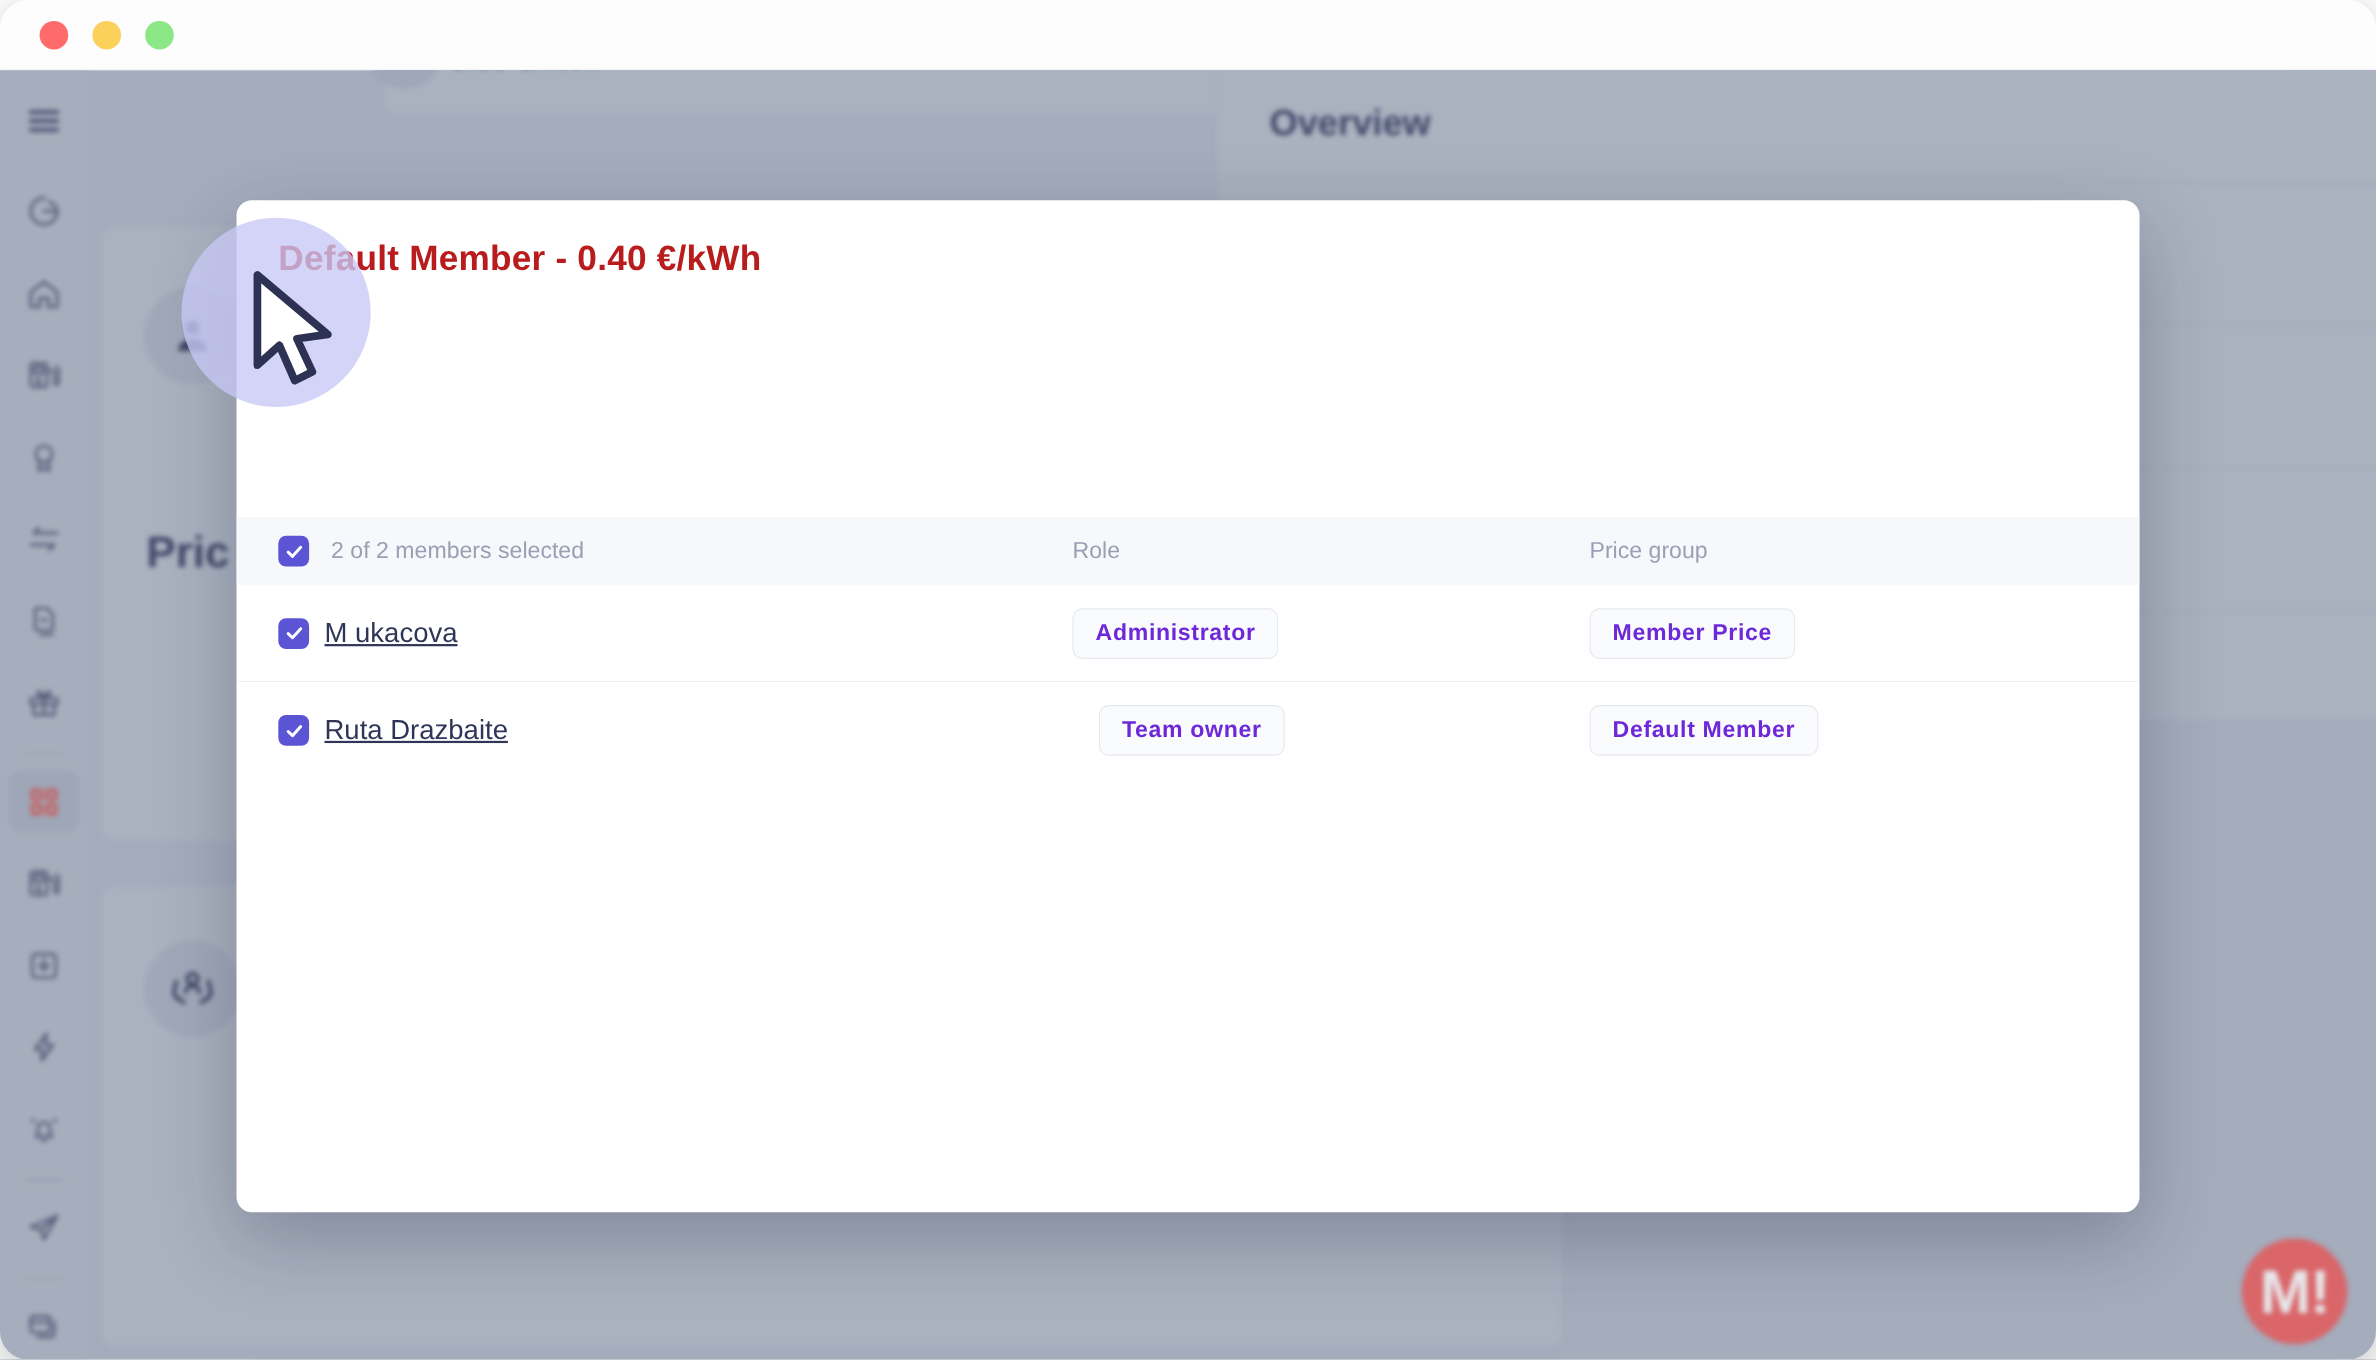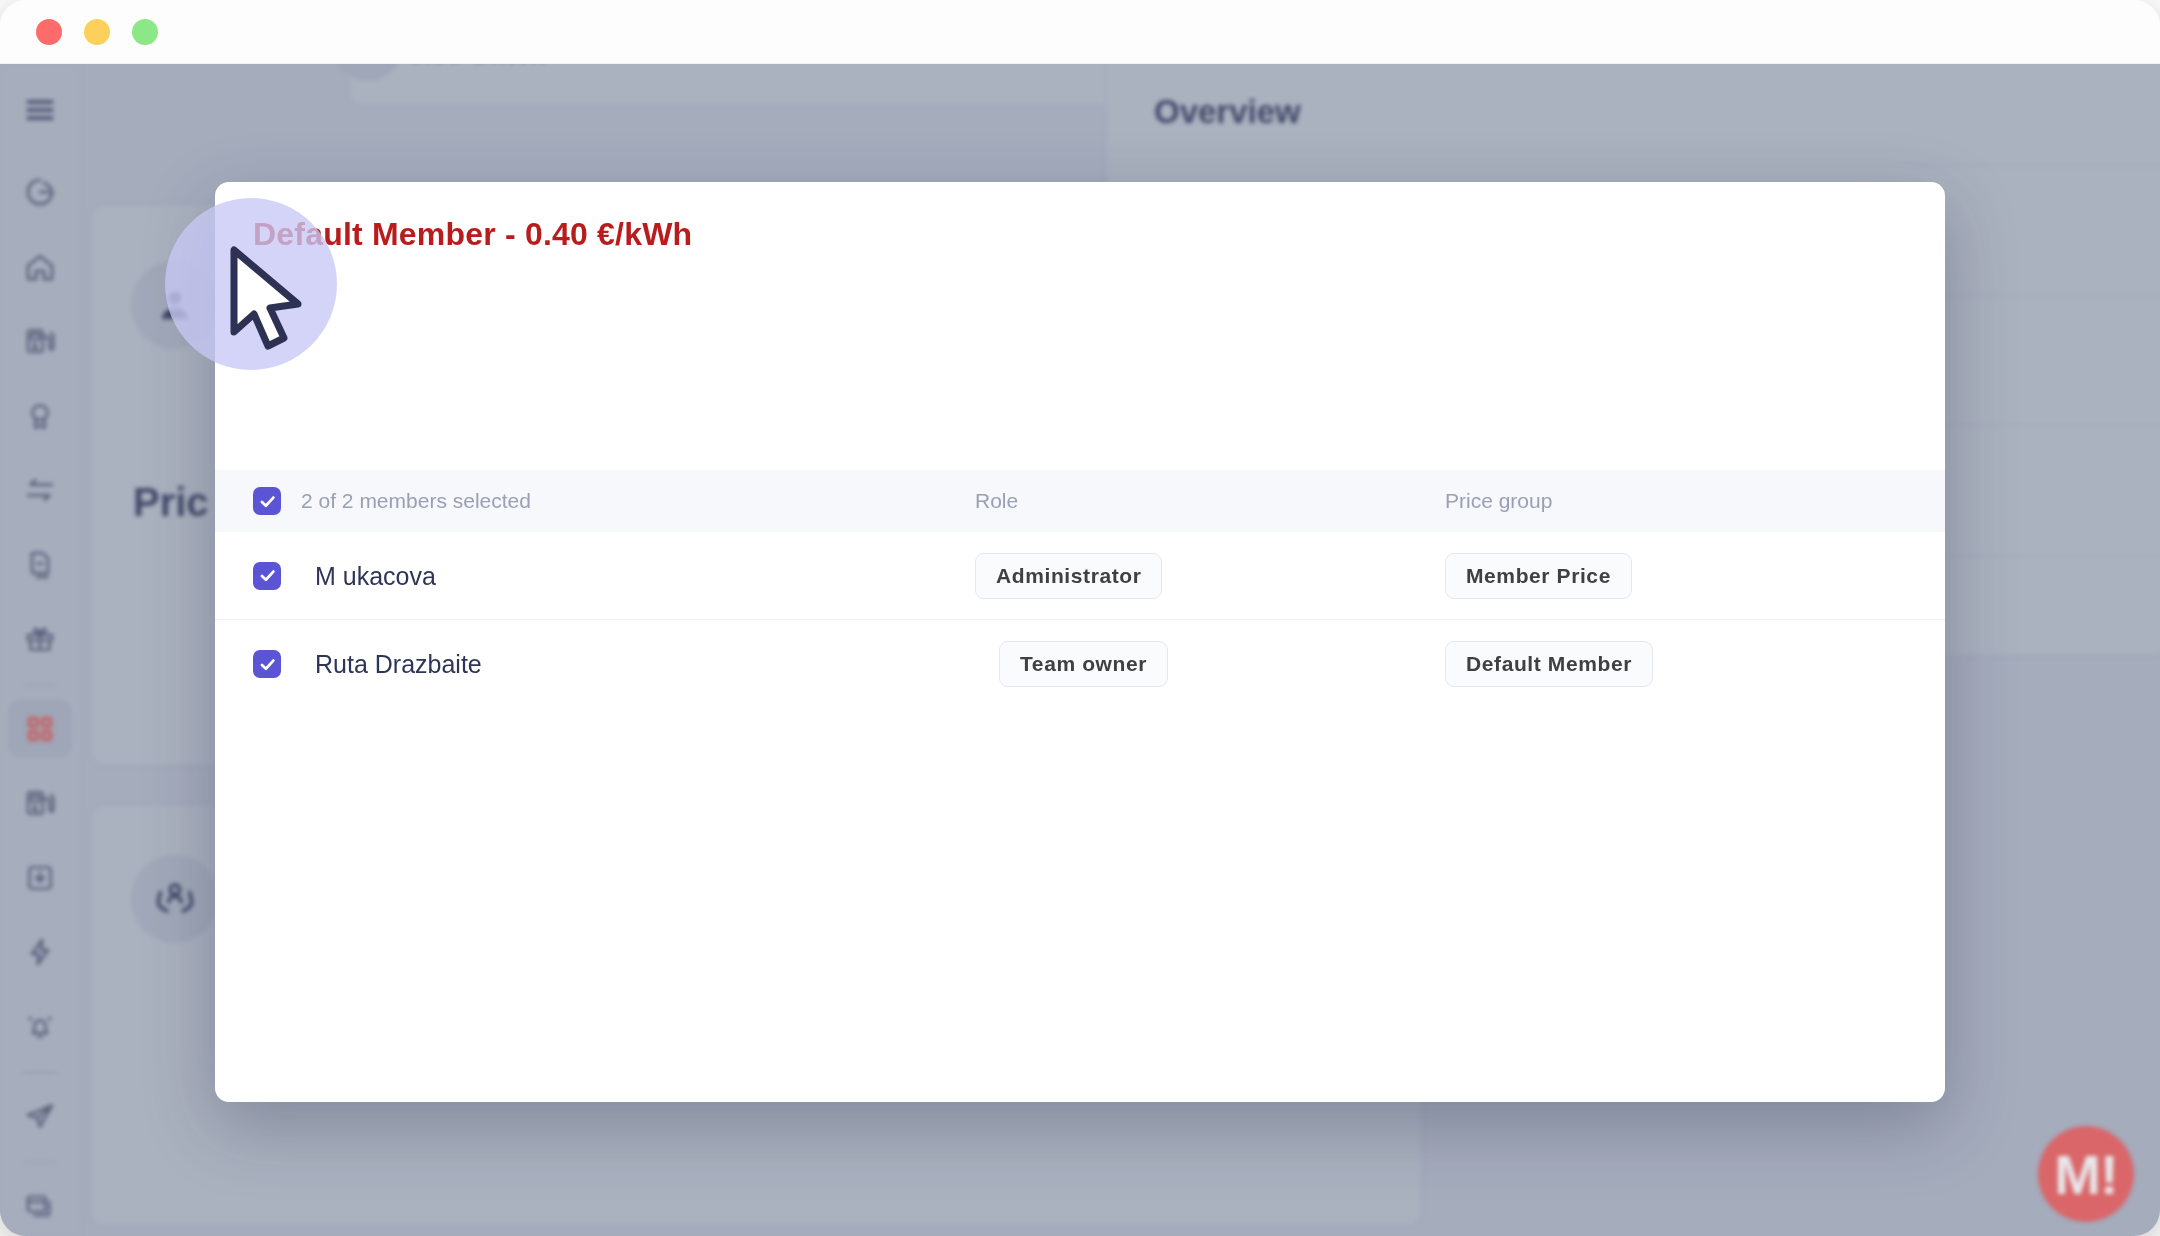--- a/index.html
+++ b/index.html
@@ -135,26 +135,26 @@
   .trow .cell{position:absolute;top:50%;transform:translateY(-50%);}
   .member-name{color:#2f3557;font-size:25px;}
 
   .cbox{
     width:28px;height:28px;border-radius:7px;background:#5b55d6;
     display:flex;align-items:center;justify-content:center;
   }
   .cbox svg{width:19px;height:19px;}
   #head-cb{position:absolute;left:38px;top:50%;transform:translateY(-50%);}
   .row-cb{left:38px;}
-  .name-txt{left:100px;}
+  .name-txt{left:80px;text-decoration:underline;}
 
   .chip{
     display:inline-flex;align-items:center;justify-content:center;
     height:44px;padding:0 20px;border:1px solid #e6e8ef;border-radius:9px;
-    background:#fafbfd;color:#404040;font-size:21px;font-weight:700;
+    background:#fafbfd;color:#6d28d9;font-size:21px;font-weight:700;
     letter-spacing:.6px;white-space:nowrap;
   }
 
   
   #modal-footer{
     position:absolute;right:38px;bottom:42px;display:flex;align-items:center;gap:18px;
   }
   .btn{
     height:62px;border-radius:11px;display:flex;align-items:center;justify-content:center;
     font-size:26px;box-sizing:border-box;

